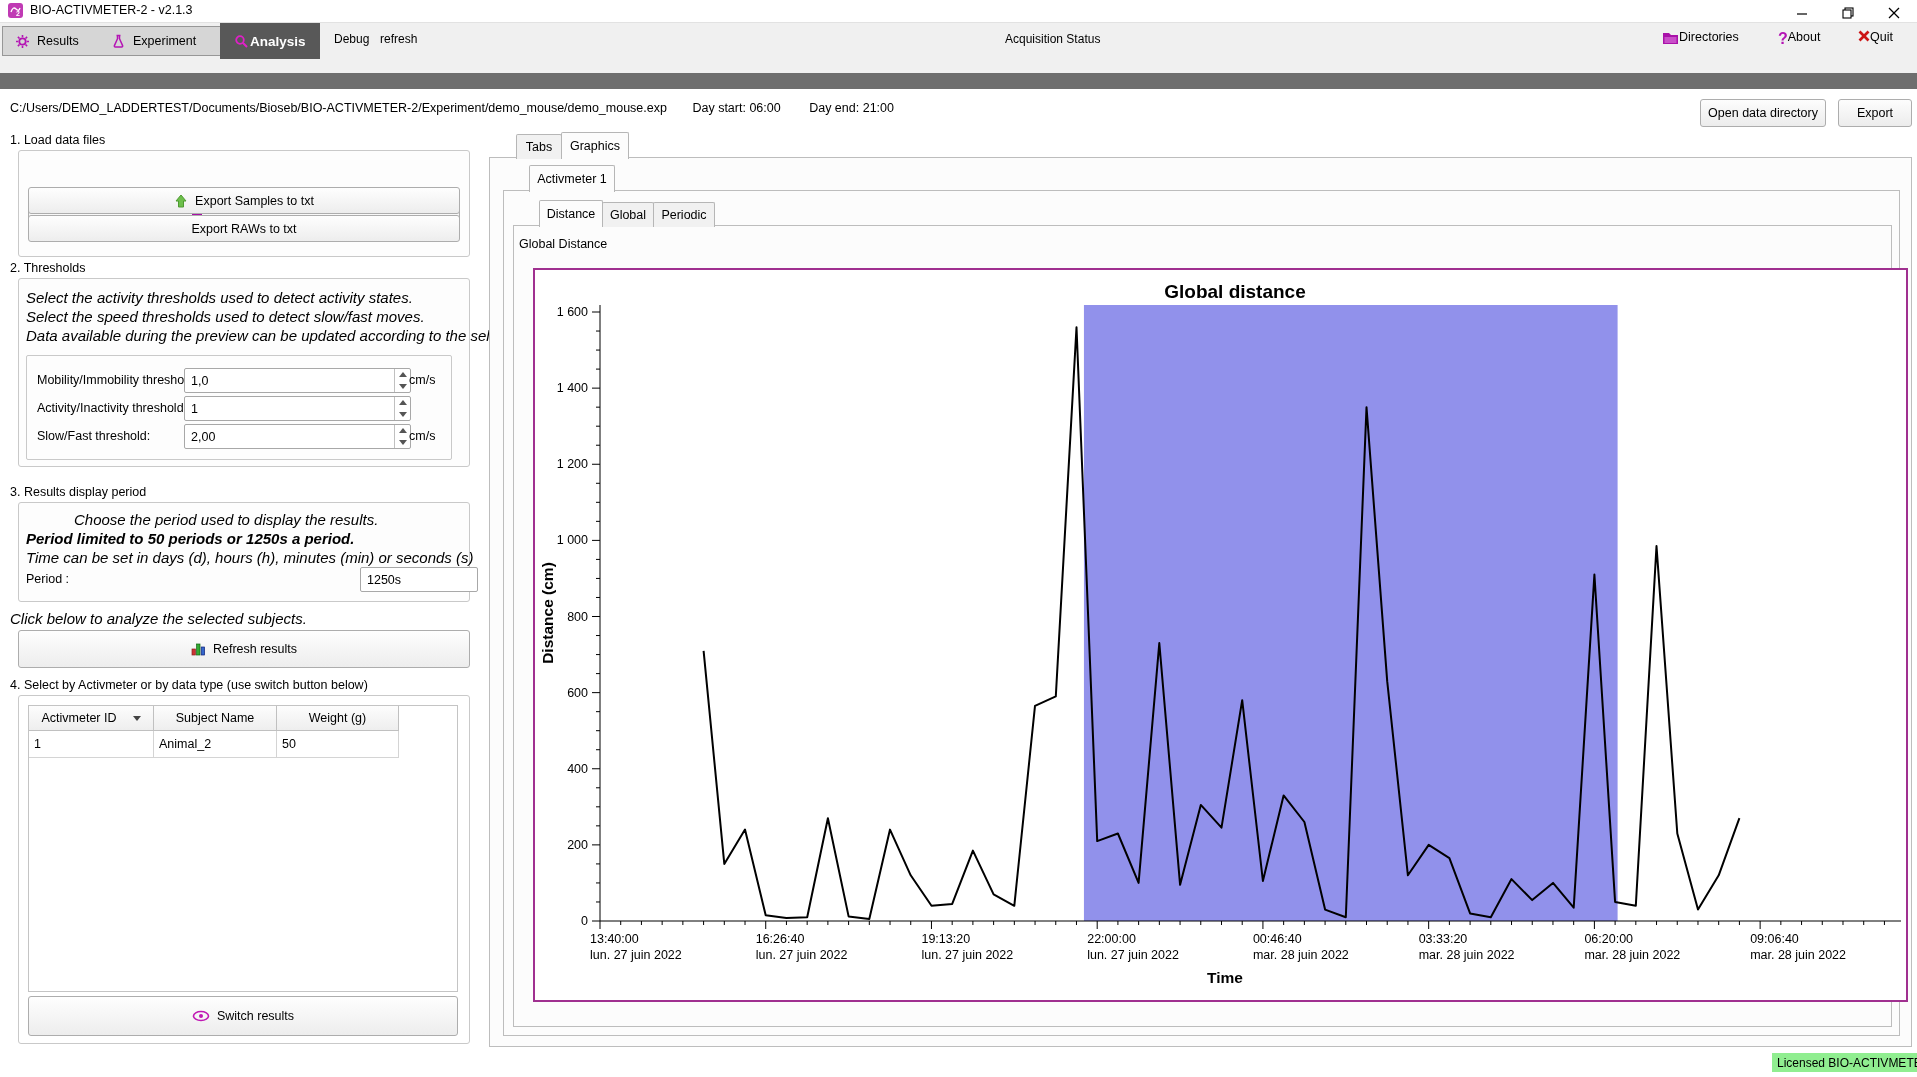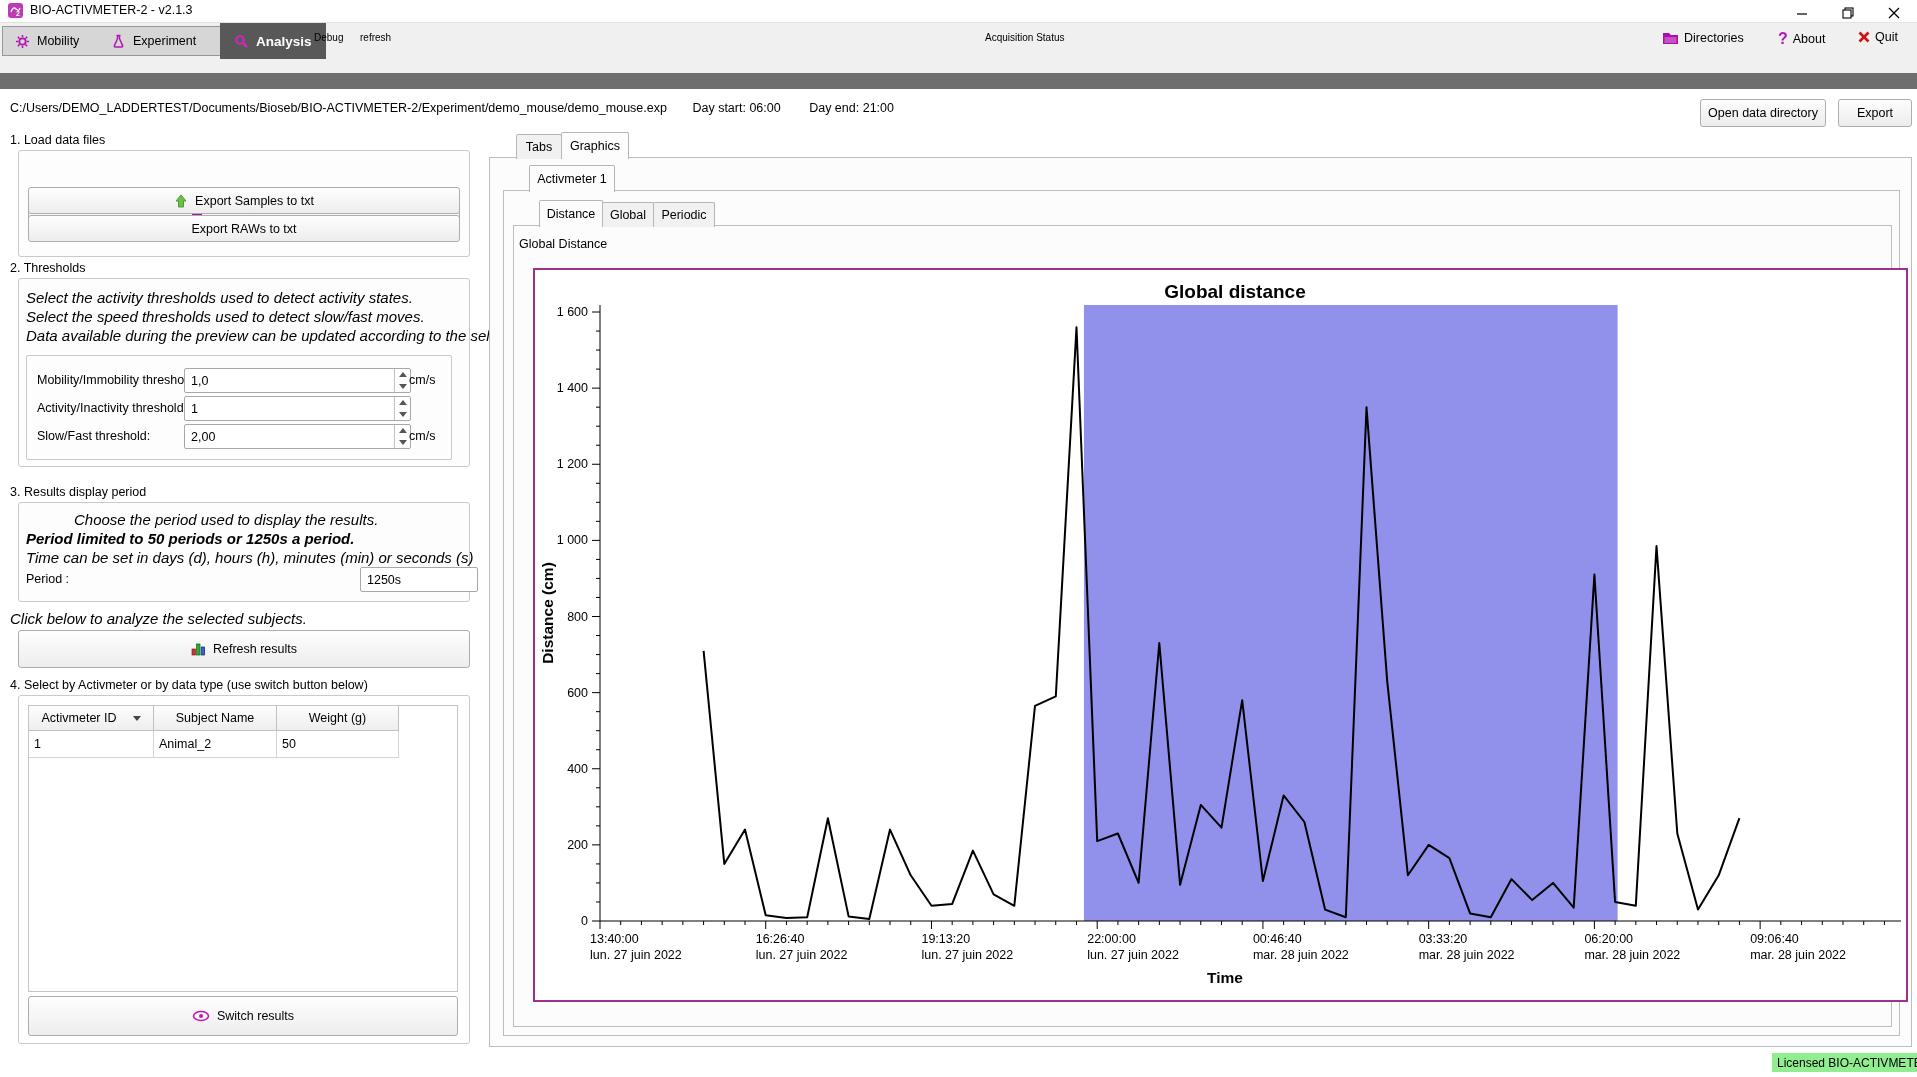--- a/index.html
+++ b/index.html
@@ -10,23 +10,23 @@
   #titlebar{position:absolute;left:0;top:0;width:1917px;height:22px;background:#fff;}
   #app-icon{position:absolute;left:8px;top:3px;width:15px;height:15px;}
   #app-title{position:absolute;left:30px;top:3px;font-size:12.5px;}
   .wctl{position:absolute;top:0;width:46px;height:26px;display:flex;align-items:center;justify-content:center;}
   
   #menubar{position:absolute;left:0;top:22px;width:1917px;height:51px;background:#f0f0f0;border-top:1px solid #e2e2e2;}
   .menu-btn{position:absolute;top:3px;height:28px;display:flex;align-items:center;gap:7px;
             background:#d6d6d6;border:1px solid #979797;padding:0 12px;font-size:12.5px;}
   .menu-btn.seg2{border-left:none;}
   #menu-analysis{position:absolute;top:0px;height:36px;background:#585858;color:#fff;font-weight:bold;
-                 display:flex;align-items:center;gap:7px;padding:0 14px;font-size:13.5px;}
-  .menu-plain{position:absolute;top:9px;font-size:10px;}
-  .tool-item{position:absolute;top:7px;display:flex;align-items:center;gap:5px;font-size:12.5px;}
+                 display:flex;align-items:center;gap:1px;padding:0 14px;font-size:13.5px;}
+  .menu-plain{position:absolute;top:9px;font-size:12px;margin-left:20px;}
+  .tool-item{position:absolute;top:7px;display:flex;align-items:flex-start;font-size:12.5px;}
   #darkband{position:absolute;left:0;top:73px;width:1917px;height:16px;background:#6e6e6e;}
   
   #filepath{position:absolute;left:10px;top:101px;font-size:12.5px;}
   .hbtn{position:absolute;display:flex;align-items:center;justify-content:center;
         background:linear-gradient(#fdfdfd,#ececec);border:1px solid #adadad;border-radius:3px;font-size:12.5px;}
   
   .sec-title{position:absolute;font-size:12.5px;}
   .groupbox{position:absolute;border:1px solid #c9c9c9;border-radius:3px;background:#fdfdfd;}
   .bigbtn{position:absolute;display:flex;align-items:center;justify-content:center;gap:7px;
           background:linear-gradient(#fefefe,#ededed);border:1px solid #adadad;border-radius:3px;font-size:12.5px;}
@@ -101,21 +101,21 @@
   </div>
 
   <div id="menubar">
     <div class="menu-btn" style="left:2px;width:96px;">
       <span>
           <svg width="15" height="15">
             <path d="M7.5 1v2.2M7.5 11.8V14M1 7.5h2.2M11.8 7.5H14M2.9 2.9l1.6 1.6M10.5 10.5l1.6 1.6M12.1 2.9l-1.6 1.6M4.5 10.5l-1.6 1.6" stroke="#B414B4" stroke-width="1.6"></path>
             <circle cx="7.5" cy="7.5" r="3.2" fill="none" stroke="#B414B4" stroke-width="1.8"></circle>
           </svg>
         </span>
-      <span>Mobility</span>
+      <span>Results</span>
     </div>
     <div class="menu-btn seg2" style="left:99px;width:118px;">
       <span>
           <svg width="15" height="15">
             <path d="M5.5 1.5h4M6.5 1.5v3.2L3.4 11.6a1 1 0 00.9 1.4h6.4a1 1 0 00.9-1.4L8.5 4.7V1.5" fill="none" stroke="#B414B4" stroke-width="1.5"></path>
           </svg>
         </span>
       <span>Experiment</span>
     </div>
     <div id="menu-analysis" style="left:220px;">

